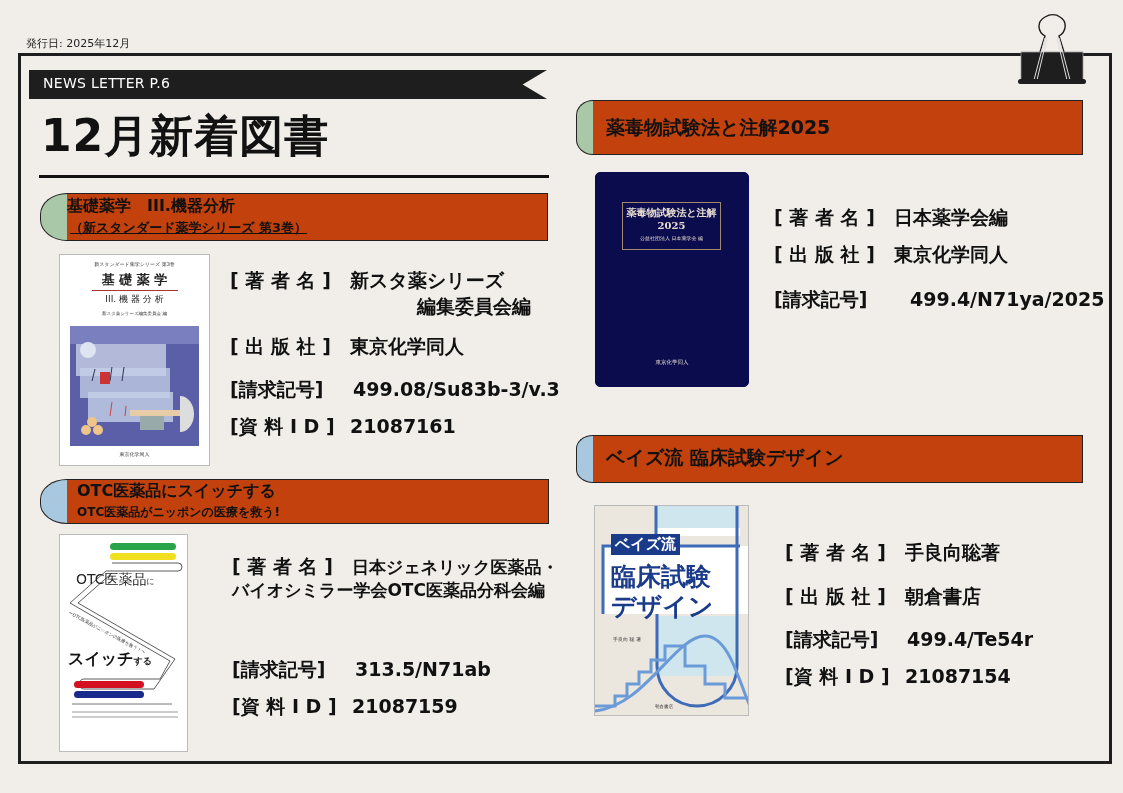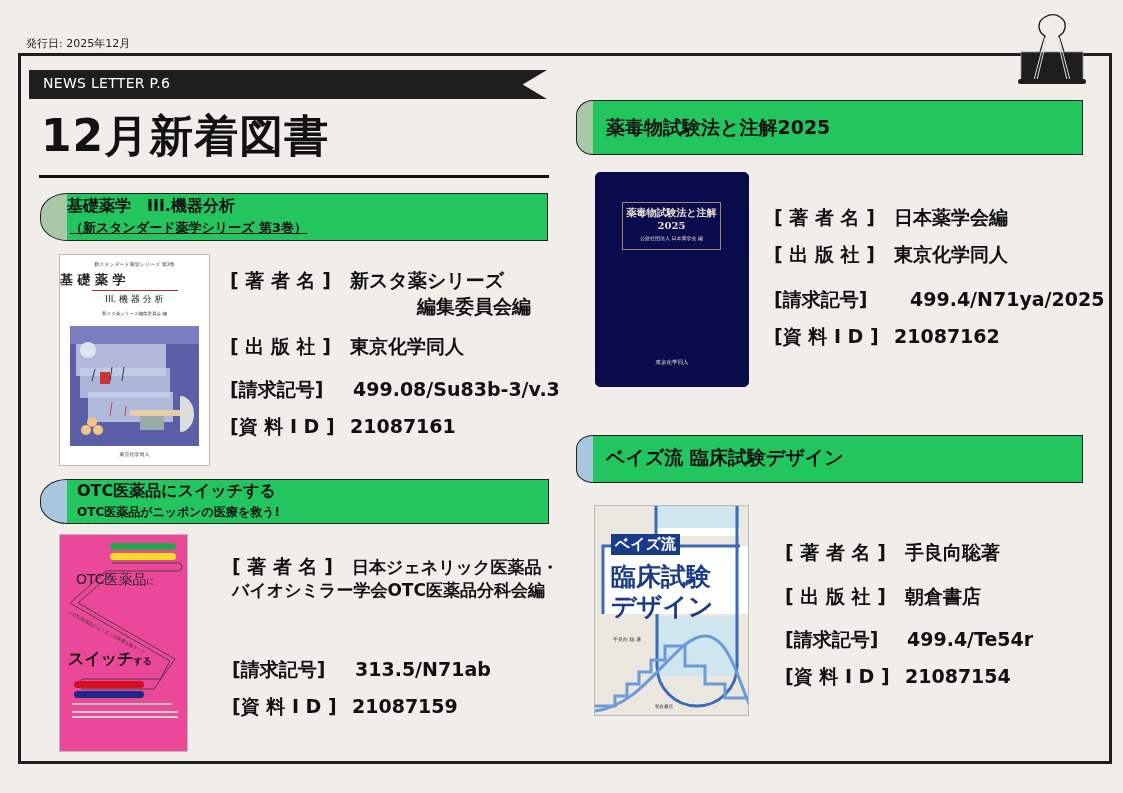--- a/index.html
+++ b/index.html
@@ -13,21 +13,21 @@
 
   .clip { position: absolute; left: 1018px; top: 14px; width: 68px; height: 72px; }
 
   .ribbon { position: absolute; left: 29px; top: 70px; width: 518px; height: 29px; background: #1e1e1e;
             clip-path: polygon(0 0, 100% 0, 95.3% 50%, 100% 100%, 0 100%); }
   .ribbon span { position: absolute; left: 14px; top: 5px; font-size: 14px; color: #fff; letter-spacing: 0.3px; }
 
   .page-title { position: absolute; left: 41px; top: 108px; font-size: 44px; font-weight: bold; color: #111; letter-spacing: 1px; line-height: 56px; }
   .title-rule { position: absolute; left: 39px; top: 175px; width: 510px; height: 3px; background: #111; }
 
-  .book-head { position: absolute; border: 1.5px solid #222; background: #22c55e; }
+  .book-head { position: absolute; border: 1.5px solid #222; background: #c2410c; }
   .book-head .tab { position: absolute; left: -27px; top: -1.5px; width: 27px; border-radius: 30px 0 0 30px / 50% 0 0 50%;
                     border: 1.5px solid #222; border-right: none; }
   .book-head .t1 { position: absolute; font-weight: bold; color: #111; white-space: nowrap; }
   .book-head .t2 { position: absolute; font-weight: bold; color: #111; white-space: nowrap; }
 
   .cover { position: absolute; border: 1px solid #bbb; overflow: hidden; }
 
   .meta { position: absolute; font-weight: bold; font-size: 19px; color: #111; }
   .meta .row { position: absolute; left: 0; white-space: nowrap; }
   .meta .lbl { display: inline-block; width: 120px; }
@@ -55,21 +55,21 @@
 <div class="title-rule"></div>
 
 <div class="book-head" style="left:66px;top:193px;width:482px;height:48px;">
   <div class="tab" style="height:48px;background:#a8c8a8;"></div>
   <div class="t1" style="left:0;top:2px;font-size:16px;">基礎薬学　III.機器分析</div>
   <div class="t2" style="left:3px;top:25px;font-size:13px;text-decoration:underline;">（新スタンダード薬学シリーズ 第3巻）</div>
 </div>
 
 <div class="cover" style="left:59px;top:254px;width:151px;height:212px;background:#fff;">
   <div style="position:absolute;left:0;width:100%;top:6px;text-align:center;font-size:5px;color:#333;">新スタンダード薬学シリーズ 第3巻</div>
-  <div style="position:absolute;left:0;width:100%;top:16px;text-align:left;font-size:13px;font-weight:bold;color:#222;">基 礎 薬 学</div>
+  <div style="position:absolute;left:0;width:100%;top:16px;text-align:center;font-size:13px;font-weight:bold;color:#222;">基 礎 薬 学</div>
   <div style="position:absolute;left:32px;width:86px;top:35px;height:1px;background:#a33;"></div>
   <div style="position:absolute;left:0;width:100%;top:38px;text-align:center;font-size:9px;color:#222;">III. 機 器 分 析</div>
   <div style="position:absolute;left:0;width:100%;top:56px;text-align:center;font-size:4.5px;color:#333;">新スタ薬シリーズ編集委員会 編</div>
   <svg style="position:absolute;left:10px;top:71px;" width="129" height="120" viewBox="0 0 129 120">
     <rect width="129" height="120" fill="#5a5fa8"></rect>
     <rect x="0" y="0" width="129" height="18" fill="#7a7fc0"></rect>
     <rect x="6" y="18" width="90" height="32" fill="#d8e0ee" opacity="0.7"></rect>
     <rect x="10" y="42" width="90" height="30" fill="#c6d2e8" opacity="0.75"></rect>
     <rect x="18" y="66" width="85" height="30" fill="#c6d2e8" opacity="0.8"></rect>
     <circle cx="18" cy="24" r="8" fill="#dfe4f2"></circle>
@@ -93,21 +93,21 @@
   <div class="row" style="top:109px;"><span class="lbl">[請求記号]</span><span class="val" style="margin-left:3px;">499.08/Su83b-3/v.3</span></div>
   <div class="row" style="top:146px;"><span class="lbl">[資 料 I D ]</span><span class="val">21087161</span></div>
 </div>
 
 <div class="book-head" style="left:66px;top:479px;width:483px;height:45px;">
   <div class="tab" style="height:45px;background:#a8c8e0;"></div>
   <div class="t1" style="left:10px;top:1px;font-size:16px;">OTC医薬品にスイッチする</div>
   <div class="t2" style="left:10px;top:24px;font-size:12px;">OTC医薬品がニッポンの医療を救う!</div>
 </div>
 
-<div class="cover" style="left:59px;top:534px;width:129px;height:218px;background:#ec4899;">
+<div class="cover" style="left:59px;top:534px;width:129px;height:218px;background:#ffffff;">
   <div style="position:absolute;left:50px;top:8px;width:66px;height:7px;border-radius:4px;background:#2aa44a;"></div>
   <div style="position:absolute;left:50px;top:18px;width:66px;height:7px;border-radius:4px;background:#f0e020;"></div>
   <svg style="position:absolute;left:0;top:26px;" width="129" height="130" viewBox="0 0 129 130">
     <path d="M52 2 H118 a4 4 0 0 1 0 8 H46 L10 42 L110 100 L100 118 H24 a5 5 0 0 0 0 10 H94 L115 98 L18 42 L52 12" fill="none" stroke="#333" stroke-width="0.8"></path>
   </svg>
   <div style="position:absolute;left:16px;top:36px;font-size:14px;color:#222;white-space:nowrap;"><span>OTC医薬品</span><span style="font-size:8px;">に</span></div>
   <div style="position:absolute;left:10px;top:75px;font-size:4.5px;color:#333;white-space:nowrap;transform:rotate(28deg);transform-origin:left top;">〜OTC医薬品がニッポンの医療を救う！〜</div>
   <div style="position:absolute;left:8px;top:114px;font-size:16px;font-weight:bold;color:#111;white-space:nowrap;"><span>スイッチ</span><span style="font-size:9px;">する</span></div>
   <div style="position:absolute;left:14px;top:146px;width:70px;height:7px;border-radius:4px;background:#d41020;"></div>
   <div style="position:absolute;left:14px;top:156px;width:70px;height:7px;border-radius:4px;background:#1a2a8a;"></div>
@@ -134,21 +134,20 @@
     <div style="position:absolute;left:0;width:100%;top:17px;text-align:center;font-family:'DejaVu Serif',serif;font-size:10px;color:#e8ddd0;font-weight:bold;">2025</div>
     <div style="position:absolute;left:0;width:100%;top:32px;text-align:center;font-family:'DejaVu Serif',serif;font-size:5px;color:#e8ddd0;">公益社団法人 日本薬学会 編</div>
   </div>
   <div style="position:absolute;left:0;width:100%;top:186px;text-align:center;font-family:'DejaVu Serif',serif;font-size:5.5px;color:#e8ddd0;">東京化学同人</div>
 </div>
 
 <div class="meta" style="left:774px;top:205px;width:330px;height:160px;">
   <div class="row" style="top:0;"><span class="lbl">[ 著 者 名 ]</span><span class="val">日本薬学会編</span></div>
   <div class="row" style="top:37px;"><span class="lbl">[ 出 版 社 ]</span><span class="val">東京化学同人</span></div>
   <div class="row" style="top:82px;"><span class="lbl">[請求記号]</span><span class="val" style="margin-left:16px;">499.4/N71ya/2025</span></div>
-  <div class="row" style="top:119px;"><span class="lbl">[資 料 I D ]</span><span class="val">21087162</span></div>
 </div>
 
 <div class="book-head" style="left:592px;top:435px;width:491px;height:48px;">
   <div class="tab" style="height:48px;background:#a8c8e0;left:-17px;width:17px;"></div>
   <div class="t1" style="left:13px;top:9px;font-size:19px;">ベイズ流 臨床試験デザイン</div>
 </div>
 
 <div class="cover" style="left:594px;top:505px;width:155px;height:211px;background:#ebe6de;">
   <svg style="position:absolute;left:0;top:0;" width="155" height="211" viewBox="0 0 155 211">
     <rect x="0" y="0" width="155" height="211" fill="#ebe6de"></rect>

